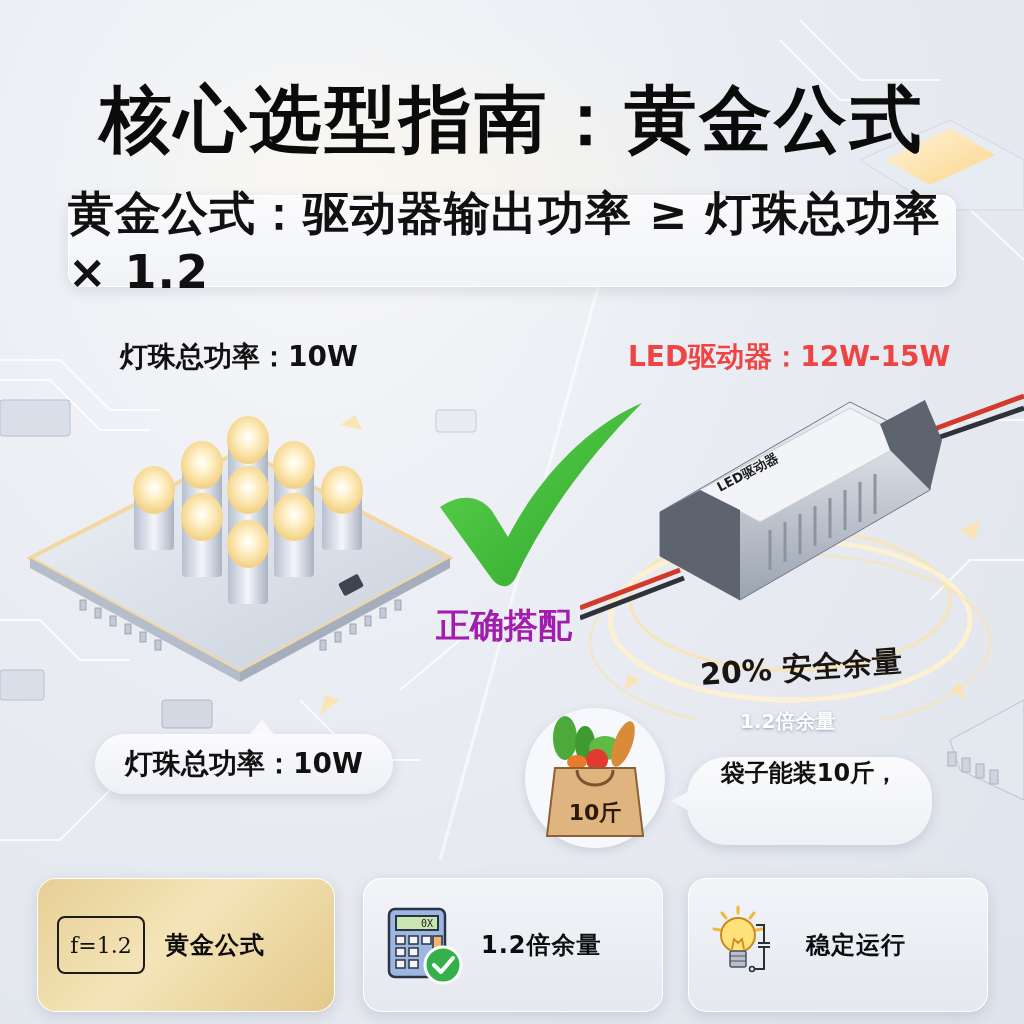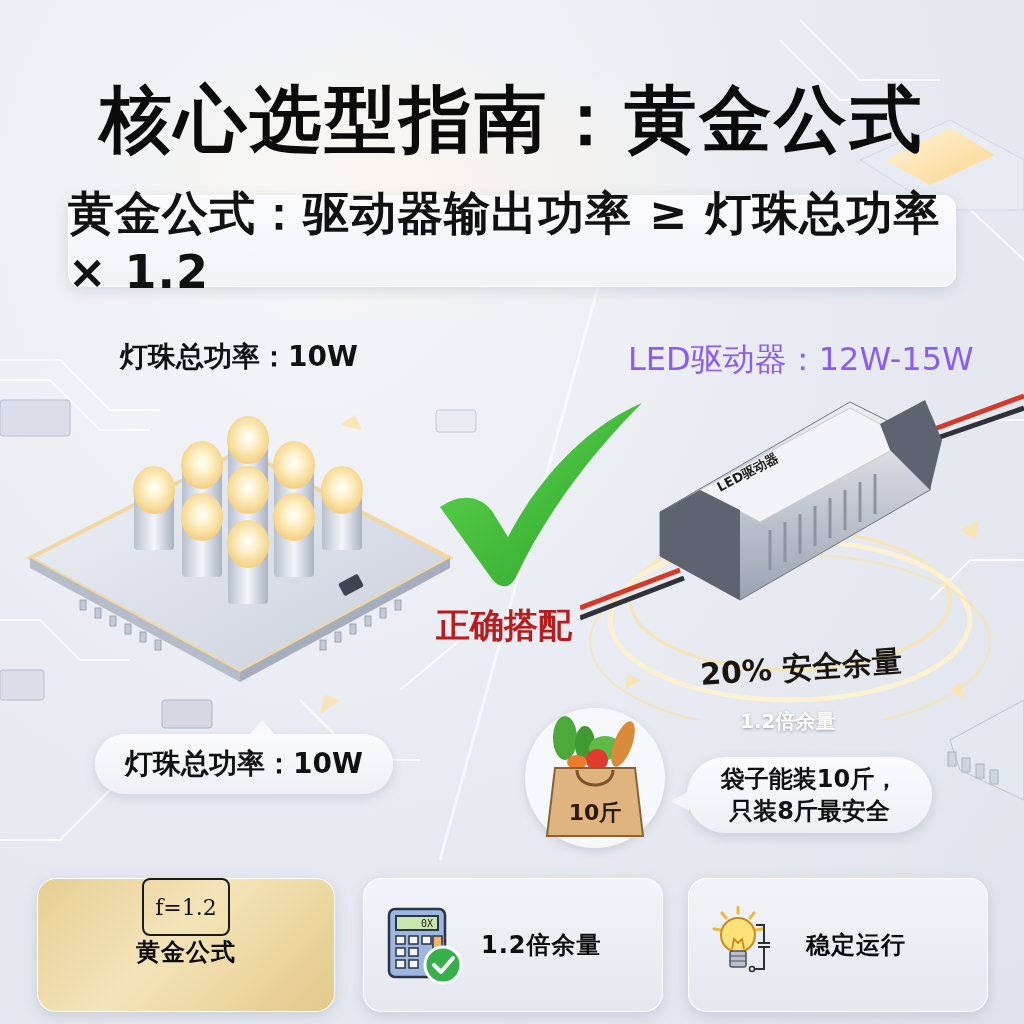--- a/index.html
+++ b/index.html
@@ -19,24 +19,24 @@
     position: absolute; left: 68px; top: 195px; width: 888px; height: 92px;
     background: linear-gradient(180deg, #fbfbfd 0%, #f1f3f7 100%);
     border-radius: 14px; box-shadow: 0 4px 14px rgba(90,100,130,0.18), inset 0 0 0 1px #ffffff;
     display: flex; align-items: center; justify-content: center;
     font-size: 46px; font-weight: 800; letter-spacing: 1px; color: #111;
   }
   .label-left {
     position: absolute; left: 120px; top: 338px; font-size: 28px; font-weight: 700; color: #111;
   }
   .label-right {
-    position: absolute; left: 628px; top: 338px; font-size: 32px; font-weight: 400; color: #8b5cf6;
+    position: absolute; left: 628px; top: 338px; font-size: 28px; font-weight: 700; color: #ef4444;
   }
   .center-label {
-    position: absolute; left: 436px; top: 603px; font-size: 34px; font-weight: 900; color: #b91c1c;
+    position: absolute; left: 436px; top: 603px; font-size: 34px; font-weight: 900; color: #a21caf;
   }
   .check-wrap { position: absolute; left: 430px; top: 395px; width: 220px; height: 200px; }
   .pcb-wrap { position: absolute; left: 20px; top: 390px; width: 440px; height: 320px; }
   .driver-wrap { position: absolute; left: 580px; top: 380px; width: 444px; height: 340px; }
   .margin-text {
     position: absolute; left: 700px; top: 648px; font-size: 30px; font-weight: 800; color: #1a1510;
     transform: rotate(-4deg);
   }
   .margin-sub {
     position: absolute; left: 740px; top: 708px; font-size: 20px; font-weight: 700; color: #ffffff;
@@ -52,37 +52,37 @@
   .pill-left::before {
     content: ""; position: absolute; left: 155px; top: -14px;
     border-left: 12px solid transparent; border-right: 12px solid transparent;
     border-bottom: 14px solid #f9f9fb;
   }
   .bag-circle {
     position: absolute; left: 525px; top: 708px; width: 140px; height: 140px; border-radius: 50%;
     background: #f7f8fb; box-shadow: 0 3px 10px rgba(90,100,130,0.2);
   }
   .speech {
-    position: absolute; left: 687px; top: 757px; width: 245px; height: 76px;
+    position: absolute; left: 687px; top: 757px; width: 245px; height: 88px;
     background: linear-gradient(180deg, #fbfbfd, #eef0f5);
     border-radius: 40px; box-shadow: 0 4px 12px rgba(90,100,130,0.2);
-    display: flex; flex-direction: column; align-items: center; justify-content: center;
+    display: flex; flex-direction: column; align-items: center; justify-content: space-between;
     font-size: 24px; font-weight: 800; line-height: 32px; color: #111;
   }
   .speech::before {
     content: ""; position: absolute; left: -16px; top: 34px;
     border-top: 10px solid transparent; border-bottom: 10px solid transparent;
     border-right: 18px solid #f4f5f8;
   }
   .bottom-card {
     position: absolute; top: 878px; height: 134px; border-radius: 19px;
     box-shadow: 0 4px 14px rgba(90,100,130,0.2), inset 0 0 0 1px #ffffff;
     display: flex; align-items: center;
   }
-  .card-1 { left: 37px; width: 298px; background: linear-gradient(135deg, #e6cf95 0%, #f4e4b8 45%, #e3c98a 100%); flex-direction: column; }
+  .card-1 { left: 37px; width: 298px; background: linear-gradient(135deg, #e6cf95 0%, #f4e4b8 45%, #e3c98a 100%); }
   .card-2 { left: 363px; width: 300px; background: linear-gradient(180deg, #f2f4f8, #e4e8ef); }
   .card-3 { left: 688px; width: 300px; background: linear-gradient(180deg, #f2f4f8, #e4e8ef); }
   .card-text { font-size: 24px; font-weight: 800; color: #0d0d0d; letter-spacing: 1px; }
   .f-box {
     margin-left: 20px; margin-right: 20px; width: 88px; height: 58px; border: 2.5px solid #1b1b1b; border-radius: 8px;
     display: flex; align-items: center; justify-content: center; font-size: 22px; color: #111;
     font-family: "DejaVu Serif", serif;
   }
   .icon-box { margin-left: 20px; margin-right: 14px; width: 84px; height: 84px; position: relative; }
 </style>
@@ -305,21 +305,20 @@
     <ellipse cx="52" cy="54" rx="10" ry="7" fill="#ec7a2d"></ellipse>
     <ellipse cx="98" cy="36" rx="9" ry="24" fill="#d98b3a" transform="rotate(20 98 36)"></ellipse>
     <polygon points="30,60 110,60 118,128 22,128" fill="#dfb47e" stroke="#8a6134" stroke-width="2"></polygon>
     <path d="M52 62 C52 82 88 82 88 62" fill="none" stroke="#7a5330" stroke-width="3"></path>
     <text x="70" y="112" text-anchor="middle" font-size="22" font-weight="800" fill="#2a1a0c" font-family="DejaVu Sans, sans-serif">10斤</text>
   </svg>
 </div>
 
 <div class="speech">
   <span>袋子能装10斤，</span>
-  <span>只装8斤最安全</span>
 </div>
 
 <div class="bottom-card card-1">
   <div class="f-box">
     <span>f=1.2</span>
   </div>
   <span class="card-text">黄金公式</span>
 </div>
 
 <div class="bottom-card card-2">

